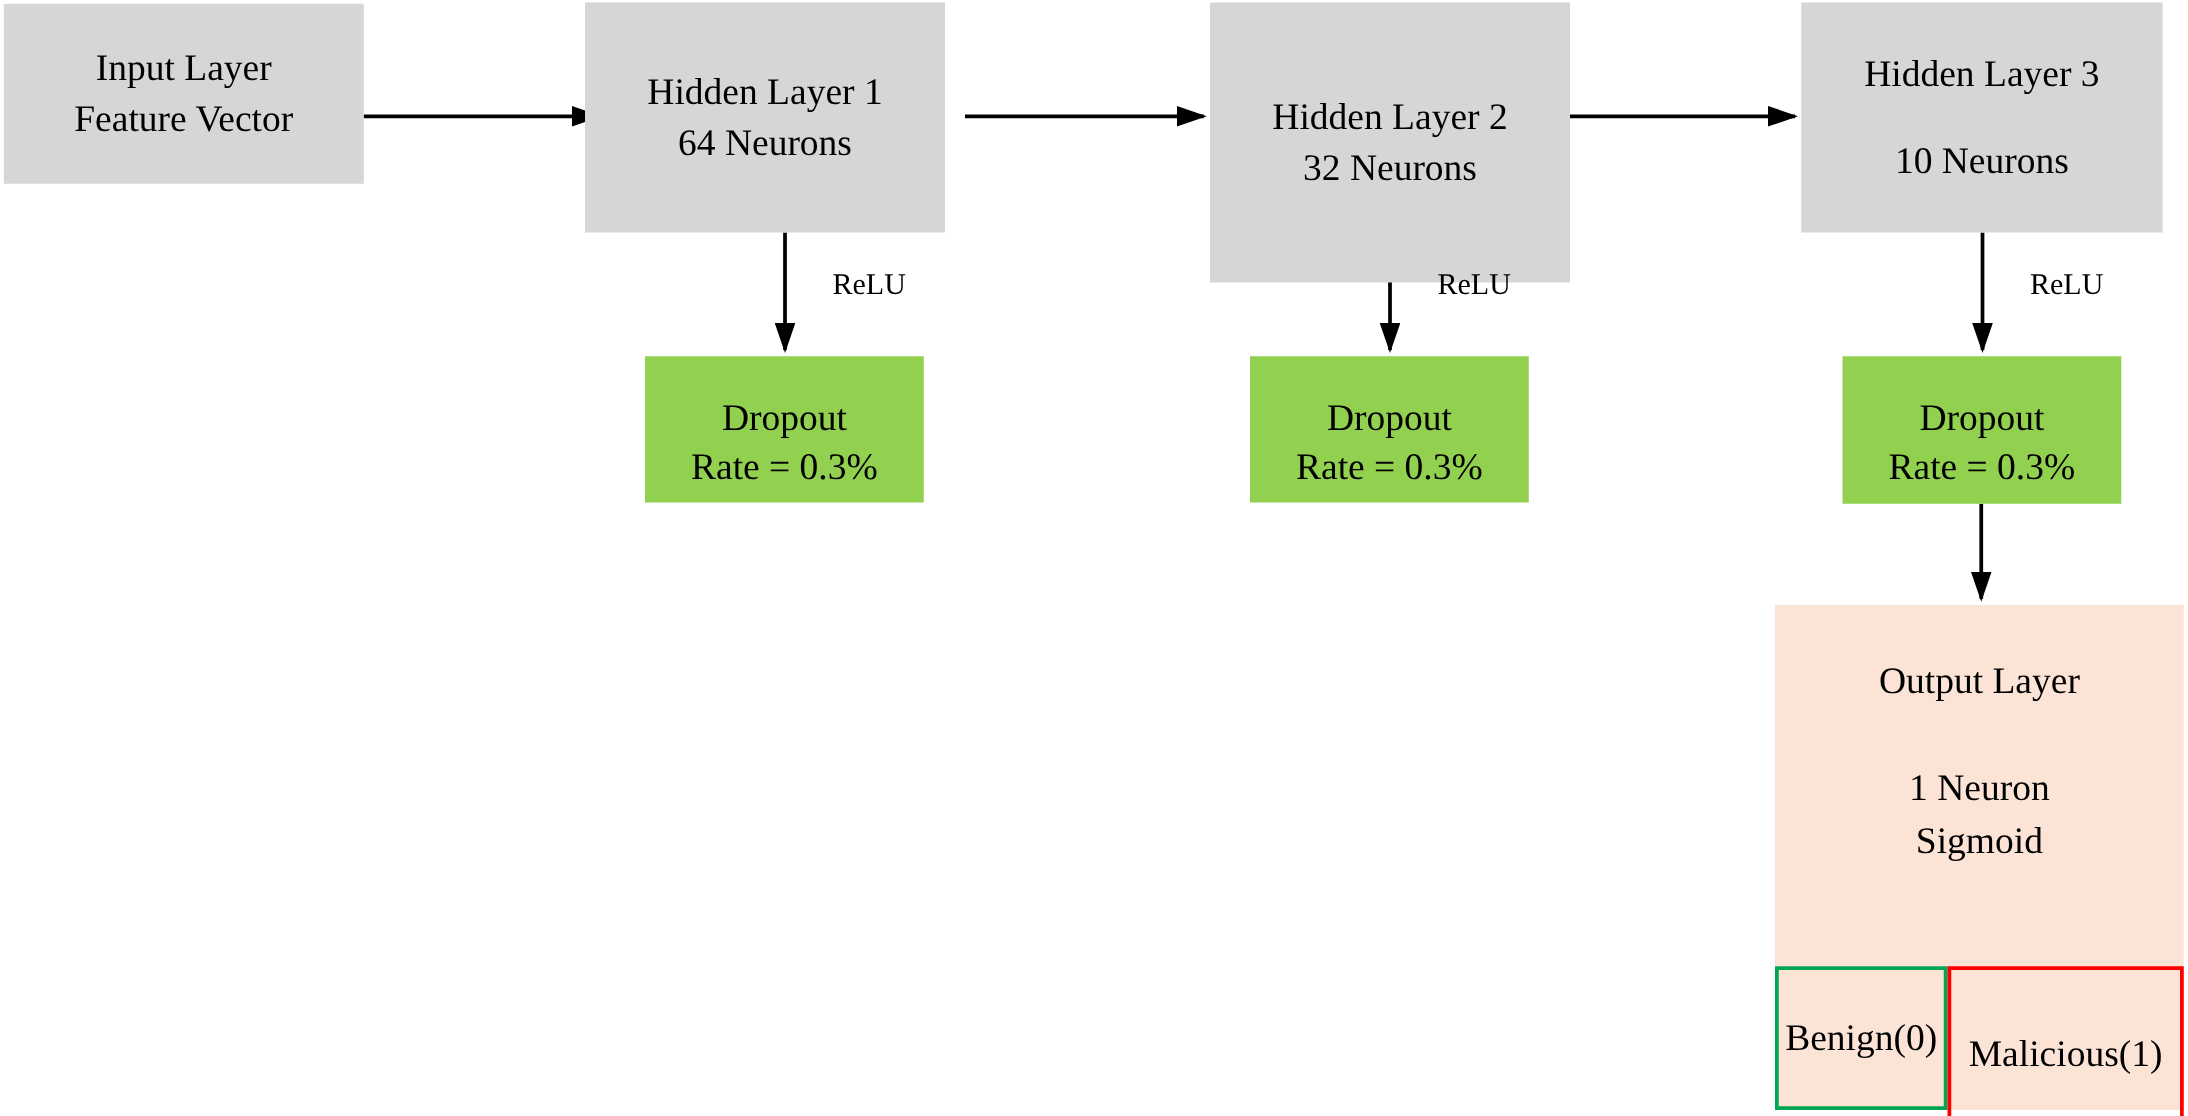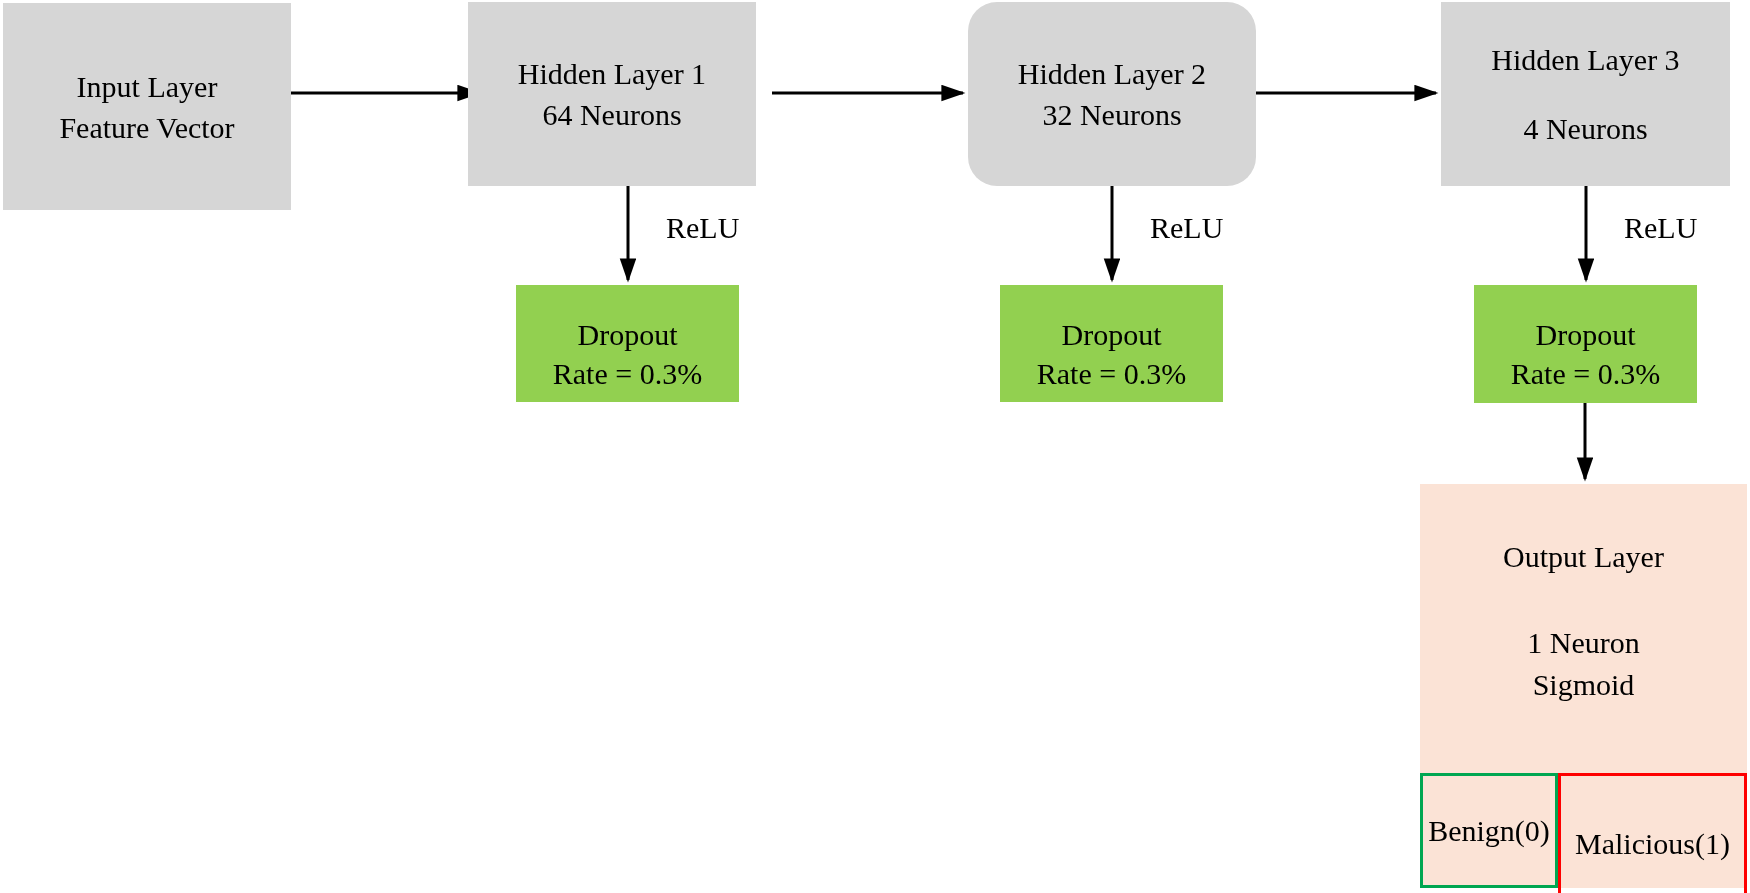--- a/index.html
+++ b/index.html
@@ -43,32 +43,32 @@
     background: var(--layer-fill);
     line-height: 41px;
   }
   .dropout {
     background: var(--dropout-fill);
     line-height: 39px;
     padding-top: 20px;
   }
   .edge-label {
     position: absolute;
-    font-size: 30px;
+    font-size: 24px;
     line-height: 40px;
     white-space: nowrap;
   }
   .output {
     position: absolute;
     background: var(--output-fill);
     font-size: 30px;
     text-align: center;
   }
   .output .o-line { line-height: 42px; }
-  .output .o-line1 { margin-top: 52px; }
+  .output .o-line1 { margin-top: 40px; }
   .output .o-line2 { margin-top: 44px; }
   .cell {
     position: absolute;
     display: flex;
     flex-direction: row;
     align-items: center;
     justify-content: center;
     text-align: center;
     font-size: 30px;
     line-height: 40px;
@@ -90,38 +90,38 @@
     </defs>
     <line x1="291" y1="93" x2="479" y2="93" marker-end="url(#ah)"></line>
     <line x1="772" y1="93" x2="963" y2="93" marker-end="url(#ah)"></line>
     <line x1="1256" y1="93" x2="1436" y2="93" marker-end="url(#ah)"></line>
     <line x1="628" y1="186" x2="628" y2="280" marker-end="url(#ah)"></line>
     <line x1="1112" y1="186" x2="1112" y2="280" marker-end="url(#ah)"></line>
     <line x1="1586" y1="186" x2="1586" y2="280" marker-end="url(#ah)"></line>
     <line x1="1585" y1="403" x2="1585" y2="479" marker-end="url(#ah)"></line>
   </svg>
 
-  <div class="node layer" style="left:3px; top:3px; width:288px; height:207px;">
+  <div class="node layer" style="left:3px; top:3px; width:288px; height:144px;">
     <div>Input Layer</div>
     <div>Feature Vector</div>
   </div>
 
   <div class="node layer" style="left:468px; top:2px; width:288px; height:184px;">
     <div>Hidden Layer 1</div>
     <div>64 Neurons</div>
   </div>
 
-  <div class="node layer" style="left:968px; top:2px; width:288px; height:184px;border-radius:29px;">
+  <div class="node layer" style="left:968px; top:2px; width:288px; height:224px;">
     <div>Hidden Layer 2</div>
     <div>32 Neurons</div>
   </div>
 
   <div class="node layer" style="left:1441px; top:2px; width:289px; height:184px;gap:28px;">
     <div>Hidden Layer 3</div>
-    <div>4 Neurons</div>
+    <div>10 Neurons</div>
   </div>
 
   <div class="edge-label" style="left:666px; top:208px;">ReLU</div>
   <div class="edge-label" style="left:1150px; top:208px;">ReLU</div>
   <div class="edge-label" style="left:1624px; top:208px;">ReLU</div>
 
   <div class="node dropout" style="left:516px; top:285px; width:223px; height:117px;">
     <div>Dropout</div>
     <div>Rate = 0.3%</div>
   </div>

